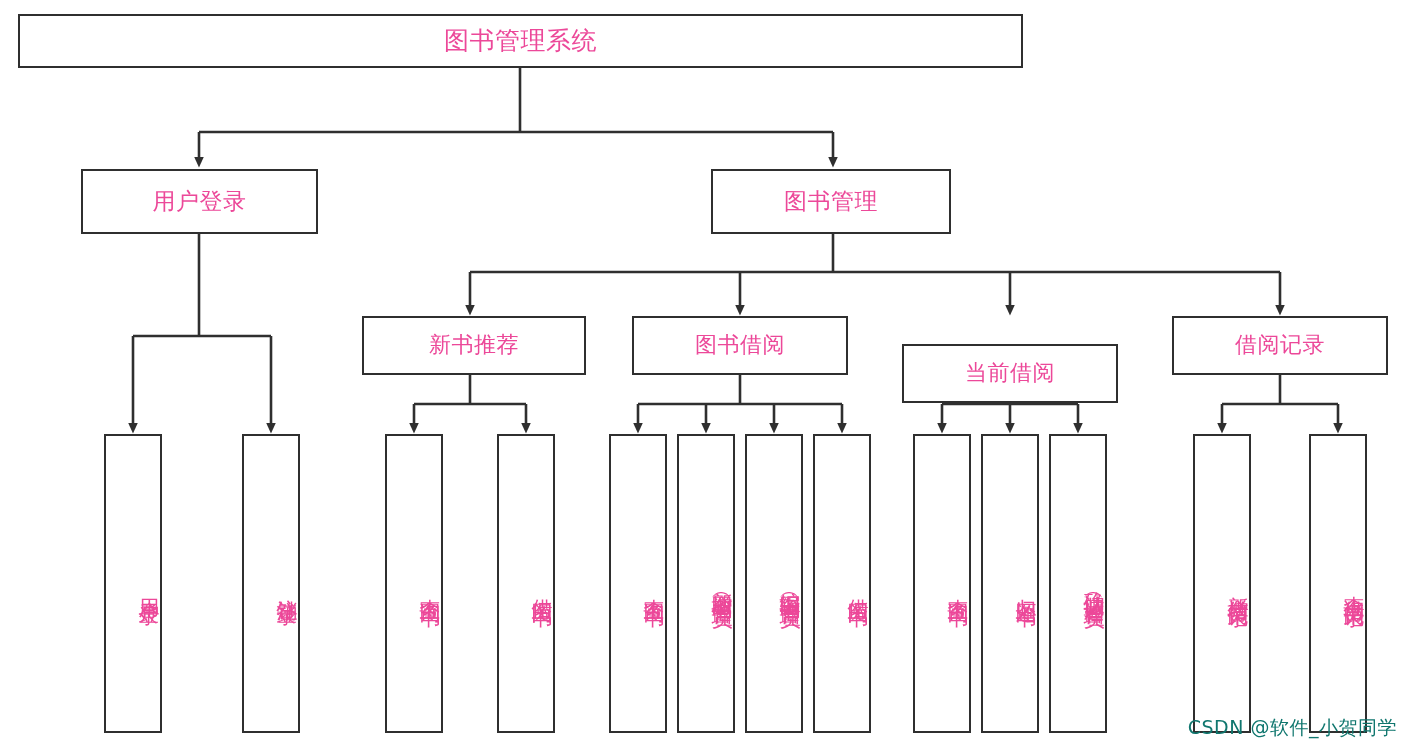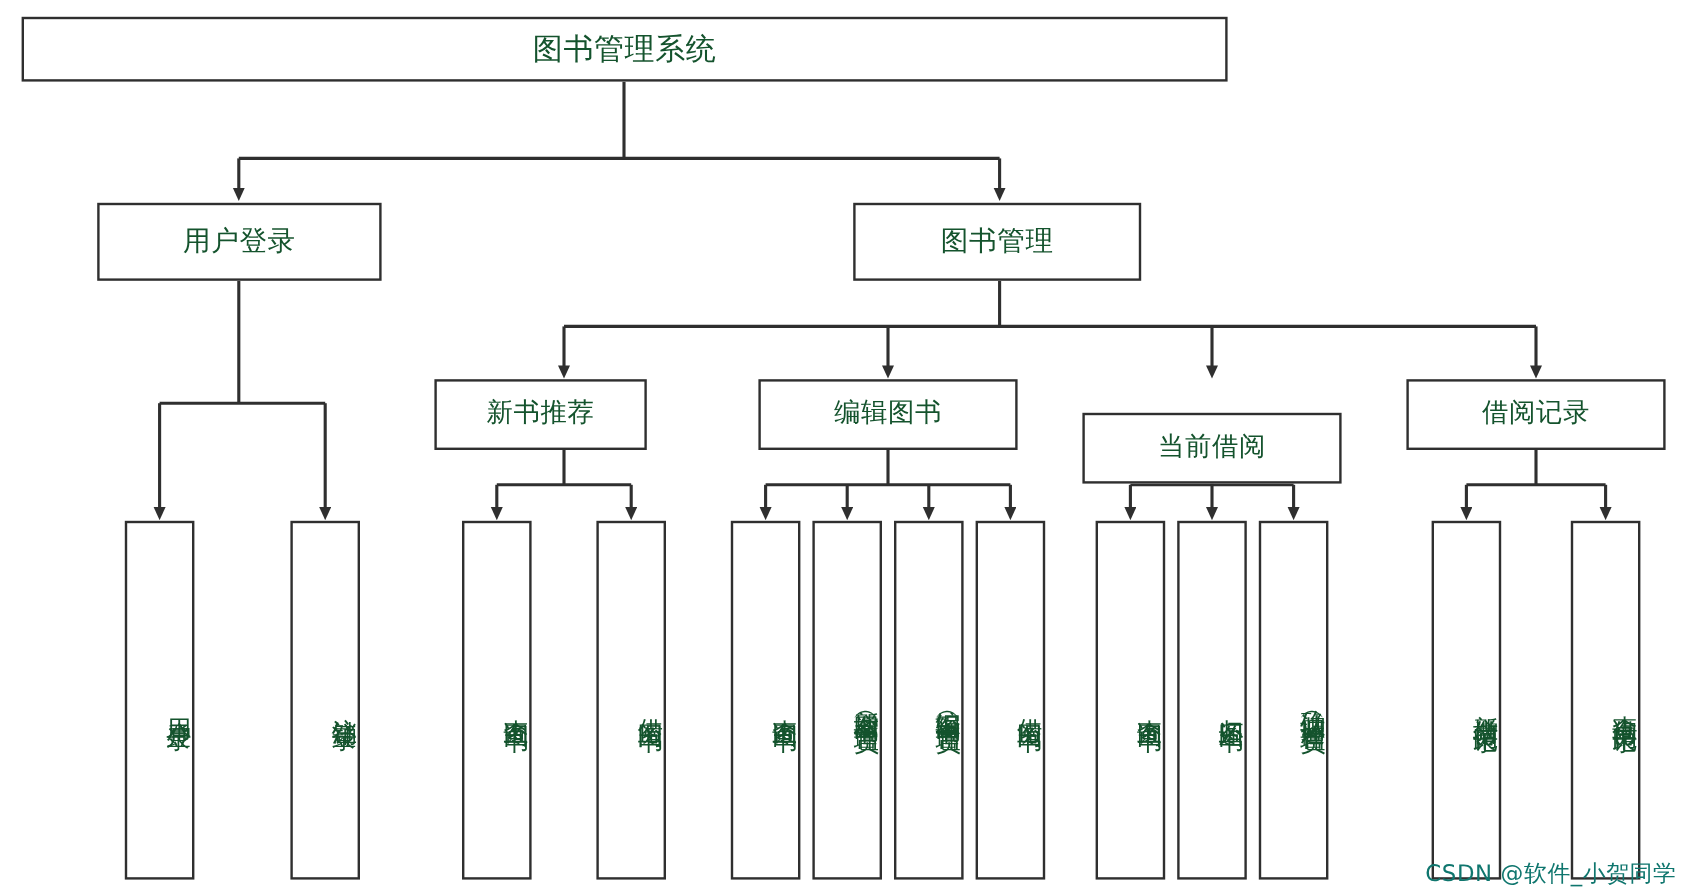--- a/index.html
+++ b/index.html
@@ -26,21 +26,21 @@
     pointer-events: none;
   }
   .node {
     position: absolute;
     box-sizing: border-box;
     border: 2.5px solid #2f2f2f;
     background: #ffffff;
     display: flex;
     align-items: center;
     justify-content: center;
-    color: #14532d;
+    color: #ec4899;
   }
   .node.horiz {
     writing-mode: horizontal-tb;
   }
   .node.vert {
     writing-mode: vertical-rl;
     text-orientation: upright;
     align-items: flex-start;
     justify-content: center;
     padding-top: 6px;
@@ -140,25 +140,25 @@
     <span class="lbl">图书管理系统</span>
   </div>
 
   <div class="node horiz lvl2" style="left:81px; top:169px; width:237px;">
     <span class="lbl">用户登录</span>
   </div>
   <div class="node horiz lvl2" style="left:711px; top:169px; width:240px;">
     <span class="lbl">图书管理</span>
   </div>
 
-  <div class="node horiz lvl3" style="left:362px; top:316px; width:177px;">
+  <div class="node horiz lvl3" style="left:362px; top:316px; width:224px;">
     <span class="lbl">新书推荐</span>
   </div>
   <div class="node horiz lvl3" style="left:632px; top:316px; width:216px;">
-    <span class="lbl">编辑图书</span>
+    <span class="lbl">图书借阅</span>
   </div>
   <div class="node horiz lvl3" style="left:902px; top:316px; width:216px;margin-top:28px;">
     <span class="lbl">当前借阅</span>
   </div>
   <div class="node horiz lvl3" style="left:1172px; top:316px; width:216px;">
     <span class="lbl">借阅记录</span>
   </div>
 
   <div class="node vert leaf" style="left:104px; top:434px; width:58px; height:299px;">
     <span class="lbl">用户登录</span>

